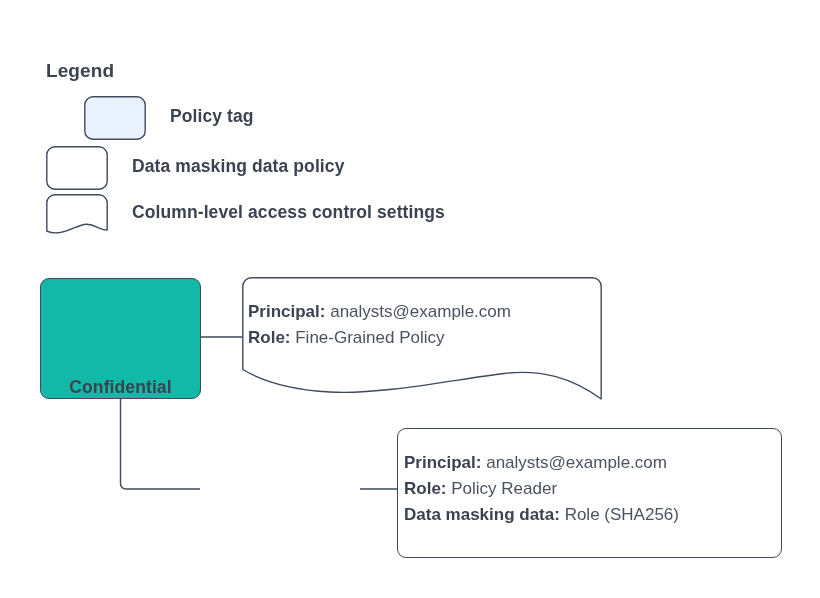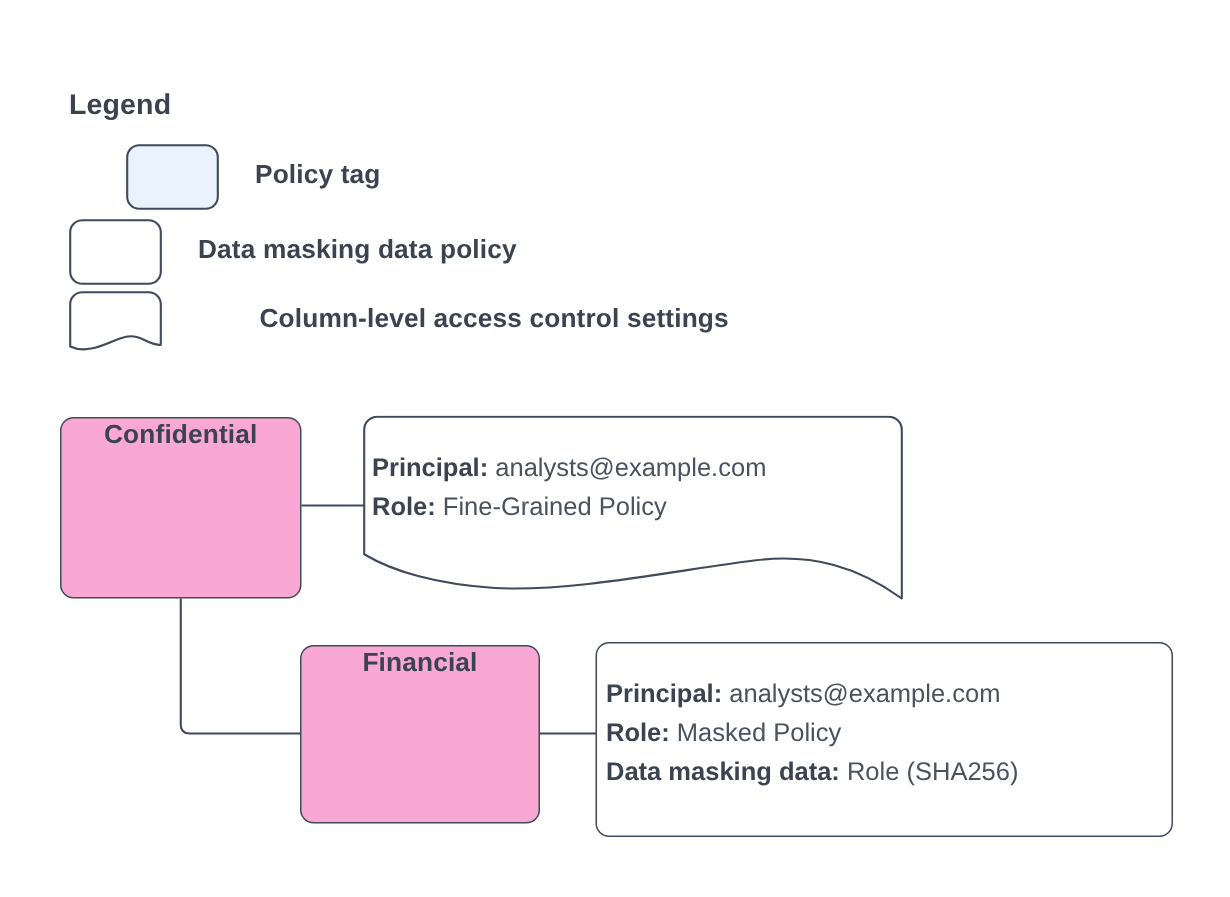--- a/index.html
+++ b/index.html
@@ -61,31 +61,31 @@
     left: 86px;
     top: 0;
     height: 44px;
     line-height: 40px;
     font-size: 17.5px;
     font-weight: bold;
     color: #3b4351;
     white-space: nowrap;
     letter-spacing: 0.1px;
   }
-  #legend-row-2 .legend-label { line-height: 36px; margin-left: 41px; }
+  #legend-row-2 .legend-label { line-height: 36px; }
 
   
   .node {
     position: absolute;
     box-sizing: border-box;
     border: 1.4px solid #3f4a5c;
     border-radius: 9px;
-    background: #f9a8d4;
+    background: #14b8a6;
     display: flex;
-    align-items: flex-start;
+    align-items: flex-end;
     justify-content: center;
   }
   .node-label {
     font-size: 17.5px;
     font-weight: bold;
     color: #3b4351;
     letter-spacing: 0.1px;
     white-space: nowrap;
   }
 
@@ -204,23 +204,20 @@
 
     <path d="M120.5,399 L120.5,483 Q120.5,489 126.5,489 L200,489" fill="none" stroke="#3f4a5c" stroke-width="1.4"></path>
 
     <path d="M360,489 L398,489" fill="none" stroke="#3f4a5c" stroke-width="1.4"></path>
   </svg>
 
   <div class="node" id="node-confidential">
     <span class="node-label">Confidential</span>
   </div>
 
-  <div class="node" id="node-financial">
-    <span class="node-label">Financial</span>
-  </div>
 
   <div class="callout-doc">
     <svg width="360" height="124" viewBox="0 0 360 124" xmlns="http://www.w3.org/2000/svg">
       <path d="M0.8,9.5
                A8.7,8.7 0 0 1 9.5,0.8
                L350.5,0.8
                A8.7,8.7 0 0 1 359.2,9.5
                L359.2,122.0
                C330,101 300,92 262,96.5
                C215,102 140,118 88,115
@@ -242,21 +239,21 @@
 
   <div class="callout-box" id="callout-financial"></div>
 
   <div class="callout-text" id="callout-financial-text">
     <div>
       <span class="k">Principal:</span>
       <span>analysts@example.com</span>
     </div>
     <div>
       <span class="k">Role:</span>
-      <span>Masked Policy</span>
+      <span>Policy Reader</span>
     </div>
     <div>
       <span class="k">Data masking data:</span>
       <span>Role (SHA256)</span>
     </div>
   </div>
 
 </div>
 
 </body></html>

